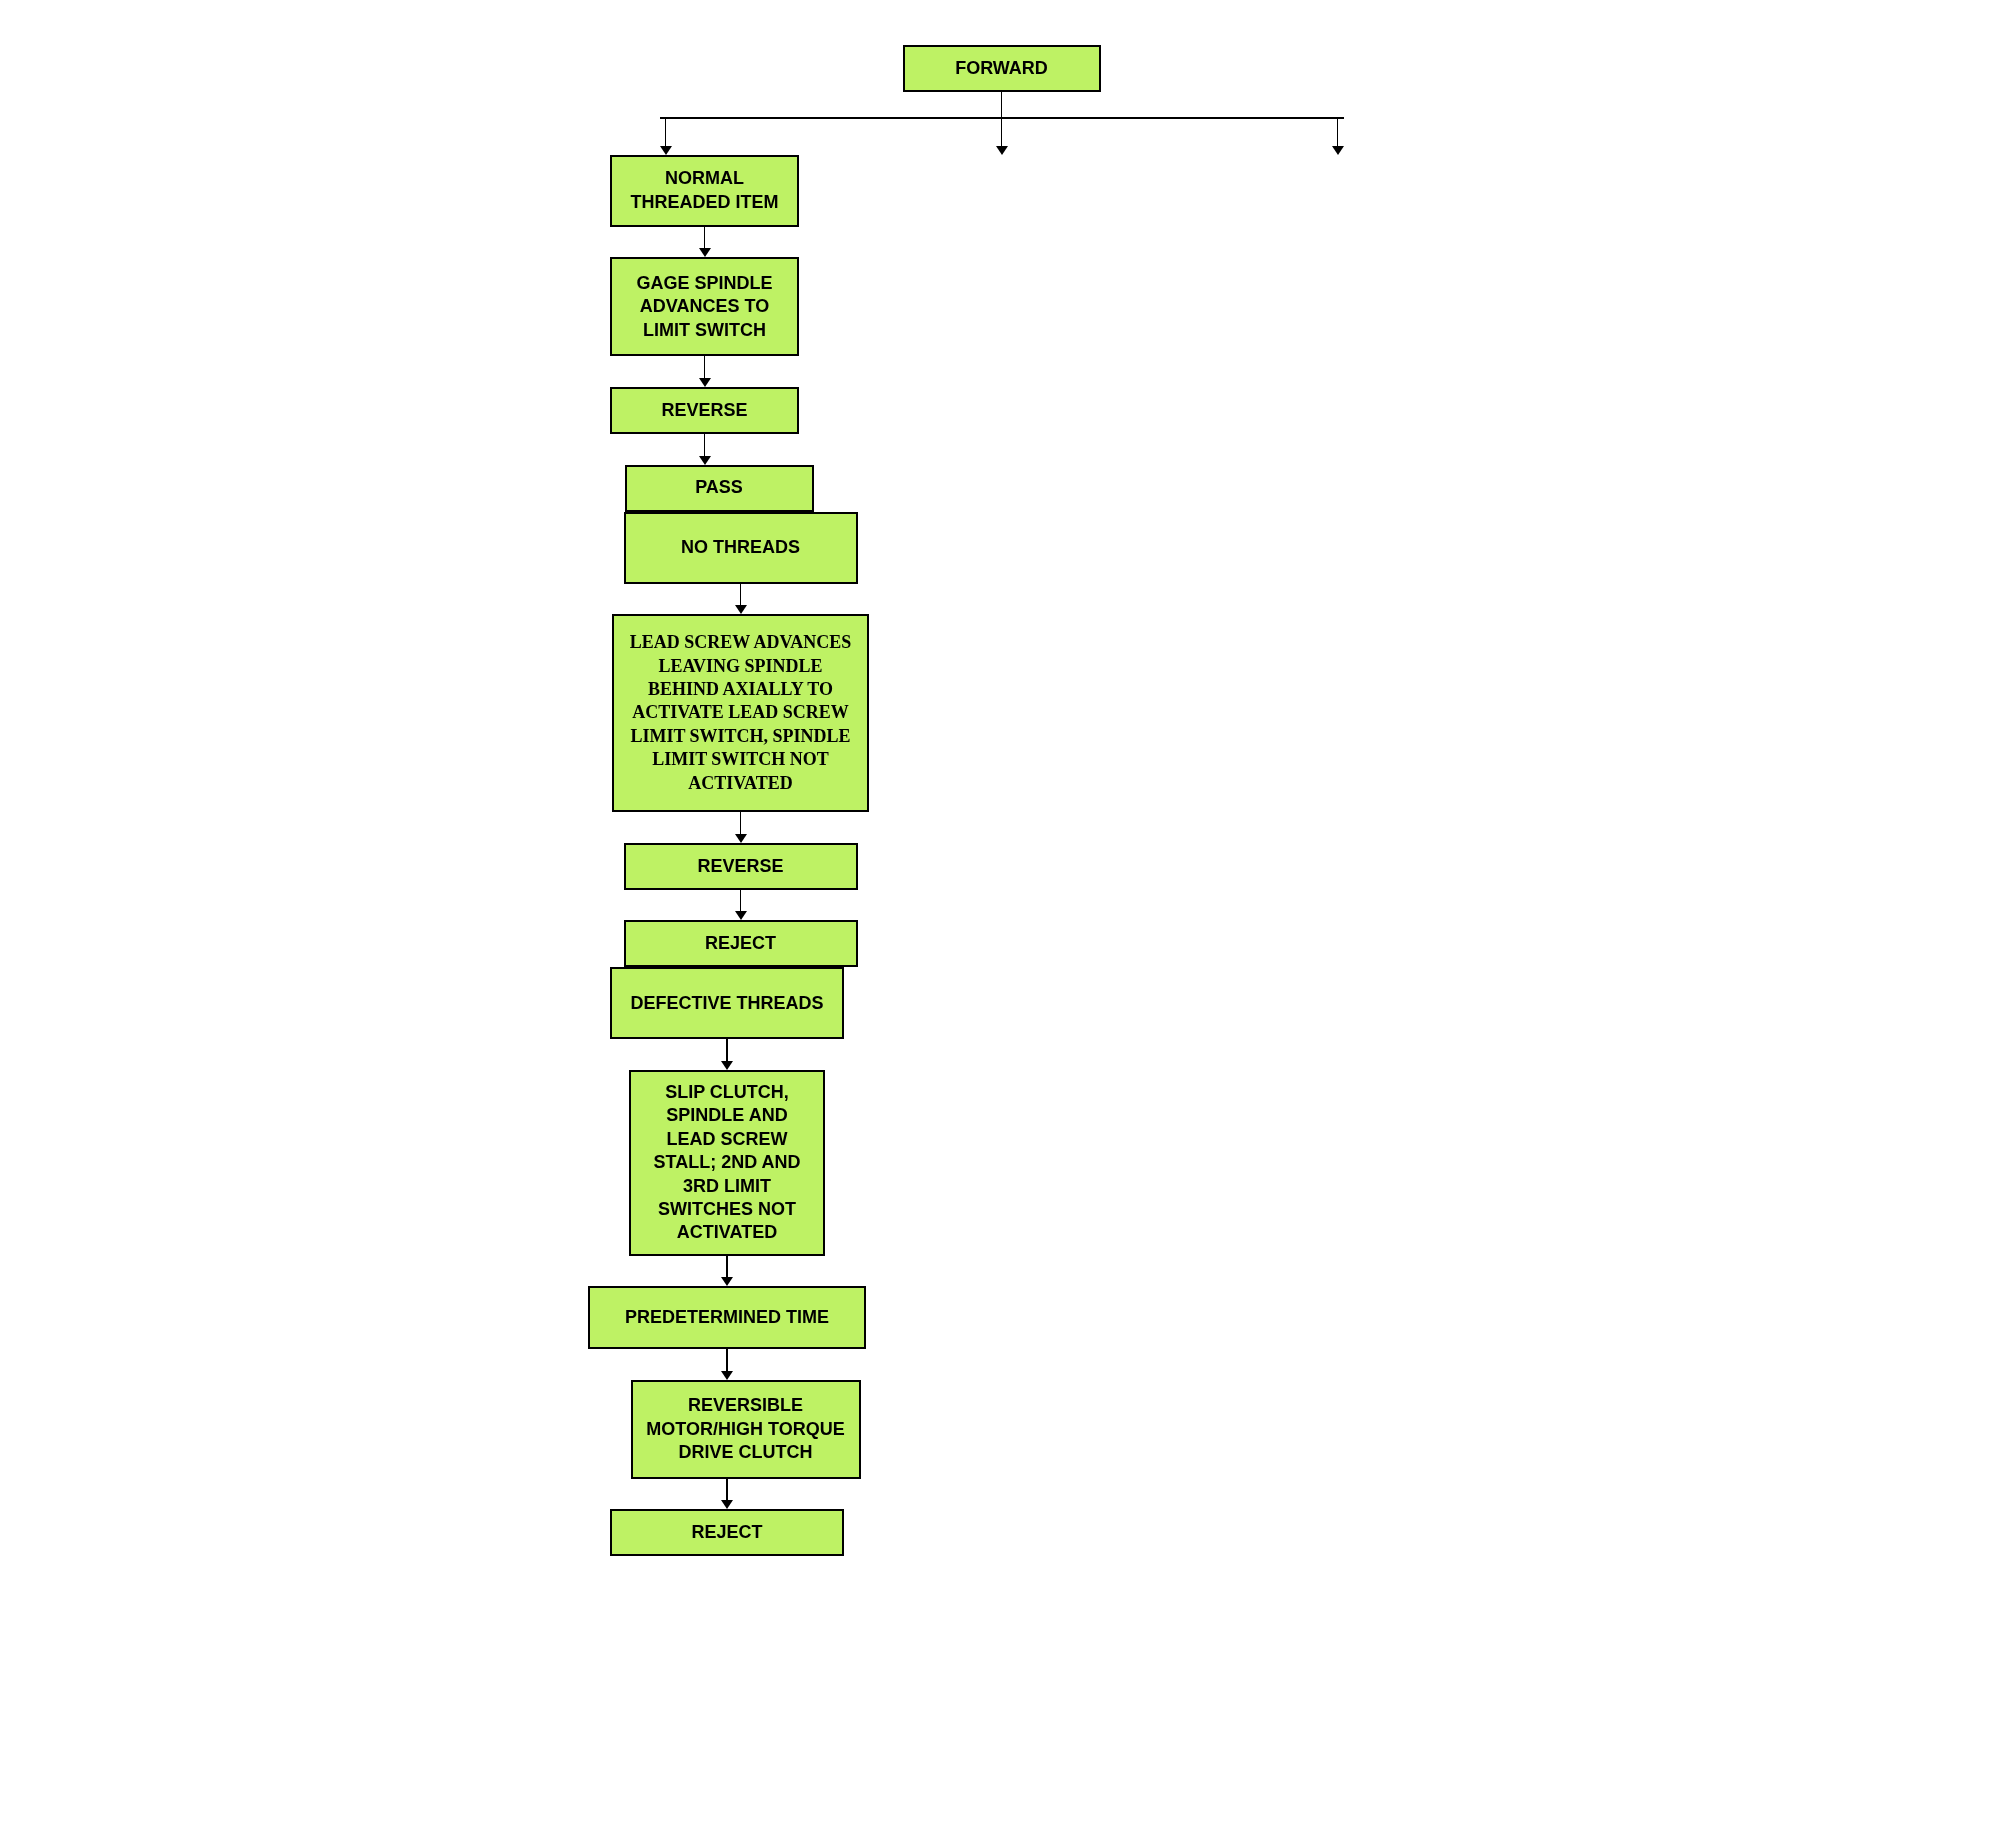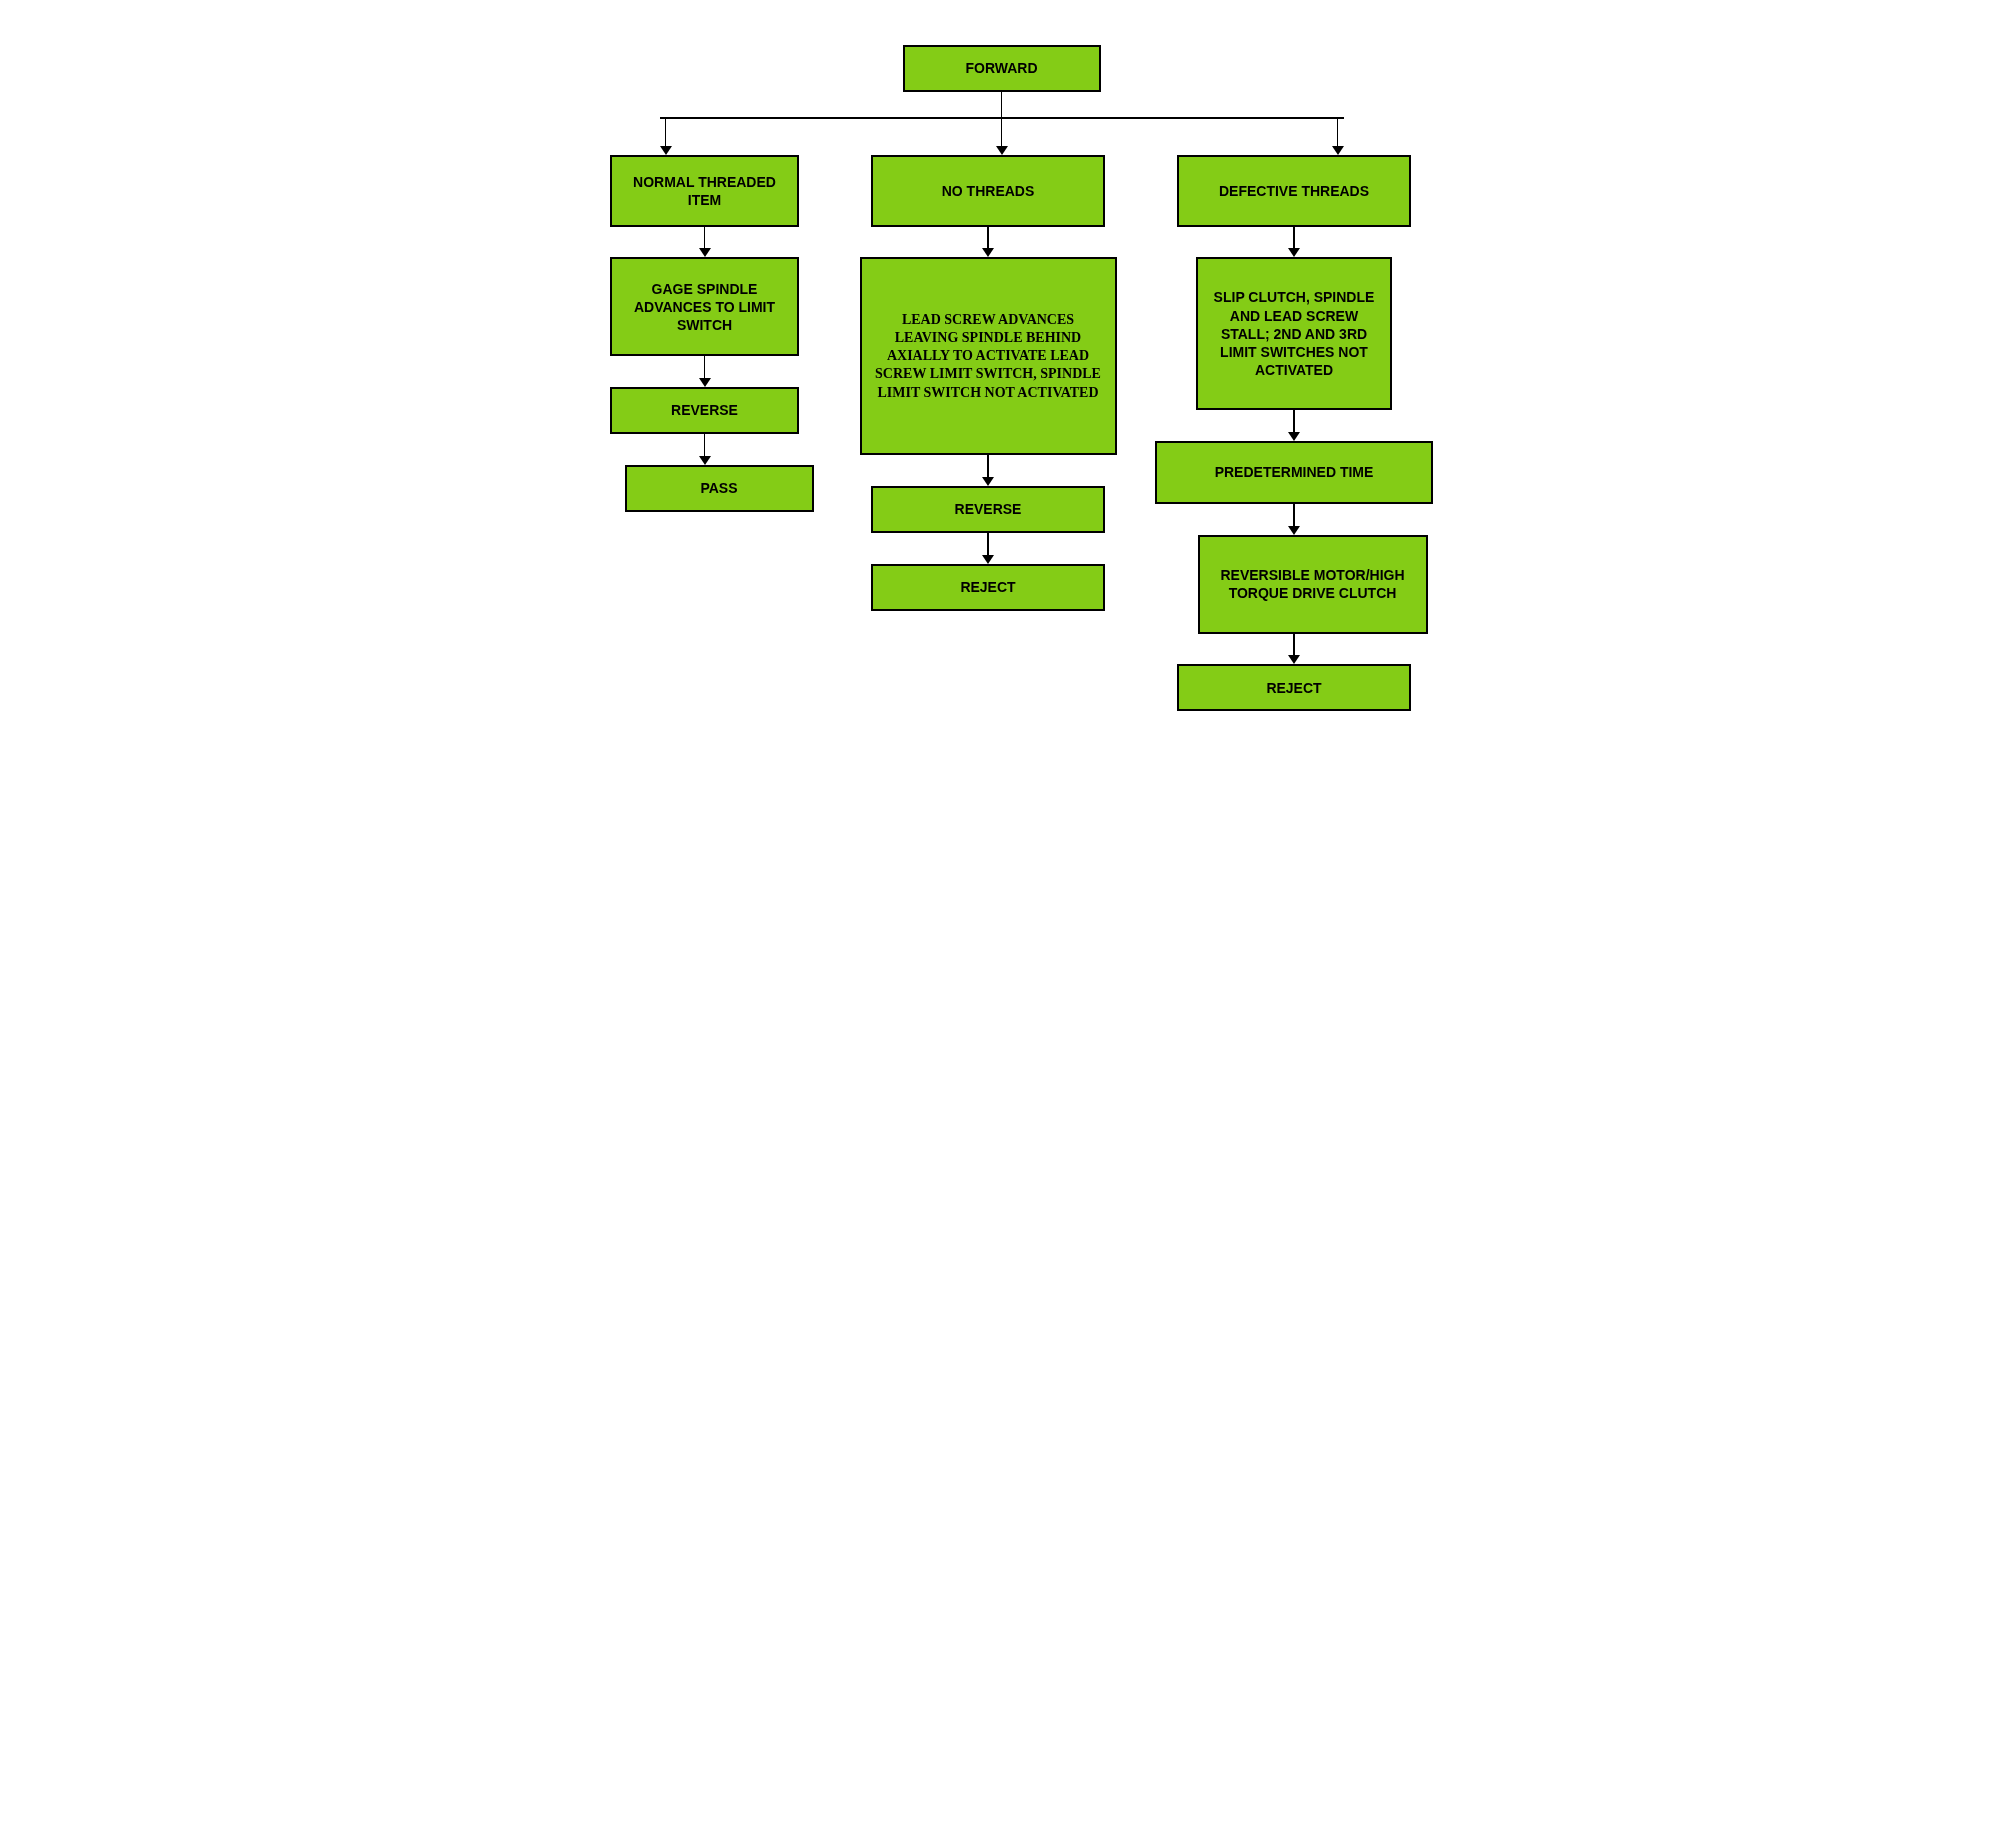--- a/index.html
+++ b/index.html
@@ -19,24 +19,24 @@
     }
 
     .flowchart-container {
       width: 810px;
       position: relative;
       padding: 27px 9px;
     }
 
     .box {
       border: 2.3px solid #000;
-      background: #84cc16;
+      background: #bef264;
       text-align: center;
       font-weight: bold;
-      font-size: 14px;
+      font-size: 18px;
       line-height: 1.3;
       padding: 9px 12.6px;
       display: flex;
       align-items: center;
       justify-content: center;
     }
 
     
     .top-section {
       display: flex;
@@ -59,20 +59,21 @@
       flex-direction: column;
       align-items: center;
     }
 
     
     .three-columns {
       display: flex;
       justify-content: space-between;
       width: 810px;
       align-items: flex-start;
+      flex-direction: column;
     }
 
     .col-left {
       display: flex;
       flex-direction: column;
       align-items: center;
       width: 198px;
     }
 
     .col-center {

